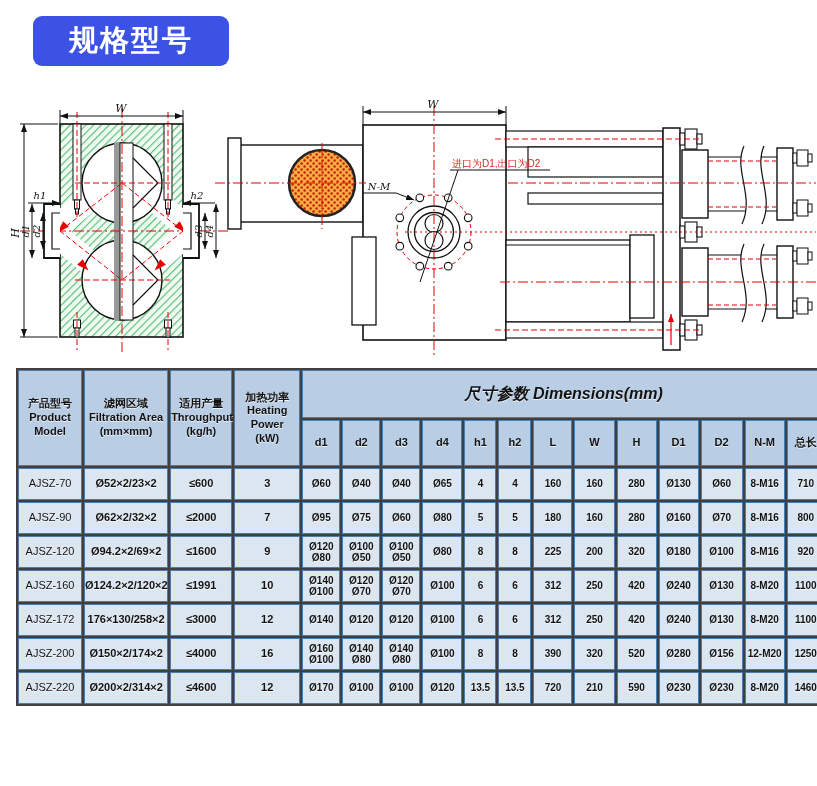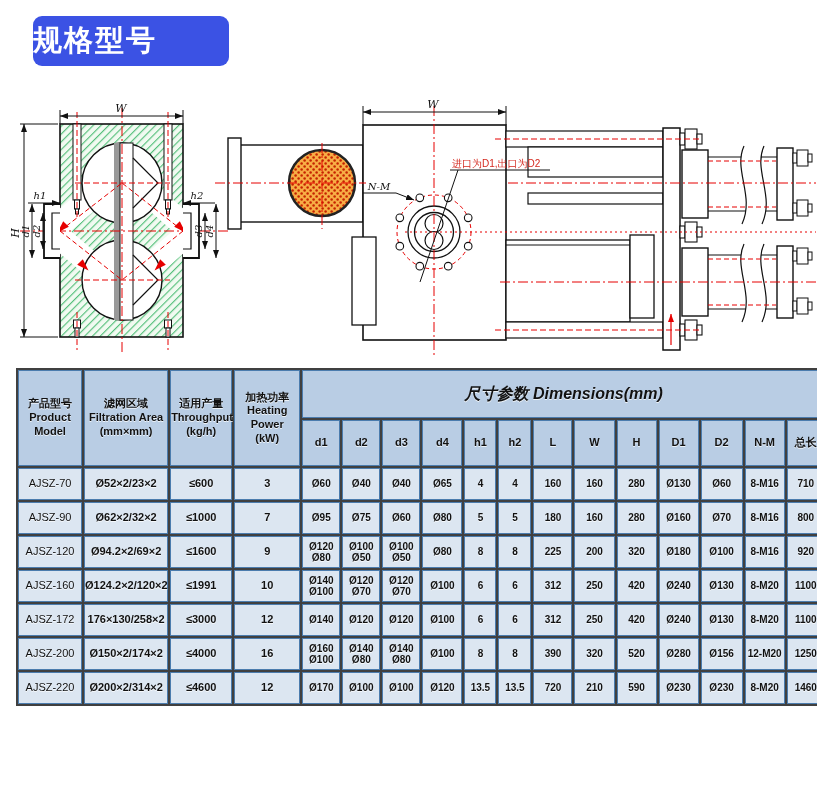--- a/index.html
+++ b/index.html
@@ -3,21 +3,21 @@
 <meta charset="utf-8">
 <style>
   html,body{margin:0;padding:0;}
   body{
     width:817px;height:786px;position:relative;background:#ffffff;
     font-family:"Liberation Sans",sans-serif;overflow:hidden;
   }
   
   .banner{
     position:absolute;left:33px;top:16px;width:196px;height:50px;
-    background:#3b52e4;border-radius:9px;display:flex;align-items:center;justify-content:flex-start;
+    background:#3b52e4;border-radius:9px;display:flex;align-items:center;justify-content:center;
   }
   .banner span{color:#ffffff;font-size:29px;font-weight:bold;letter-spacing:2px;}
   
   .drawing{position:absolute;left:0;top:0;width:817px;height:362px;}
   .dim-label{font:italic 11px "DejaVu Serif",serif;fill:#111;}
   .dim-label-s{font:italic 10px "DejaVu Serif",serif;fill:#111;}
   .red-note{font:10px "Liberation Sans",sans-serif;fill:#d4281e;}
   
   .spec-table{
     position:absolute;left:16px;top:368px;width:811px;
@@ -333,21 +333,21 @@
         <td class="dim">160</td>
         <td class="dim">280</td>
         <td class="dim">Ø130</td>
         <td class="dim">Ø60</td>
         <td class="dim">8-M16</td>
         <td class="dim">710</td>
       </tr>
       <tr>
         <td class="model">AJSZ-90</td>
         <td>Ø62×2/32×2</td>
-        <td>≤1000</td>
+        <td>≤2000</td>
         <td>7</td>
         <td class="dim">Ø95</td>
         <td class="dim">Ø75</td>
         <td class="dim">Ø60</td>
         <td class="dim">Ø80</td>
         <td class="dim">5</td>
         <td class="dim">5</td>
         <td class="dim">180</td>
         <td class="dim">160</td>
         <td class="dim">280</td>

